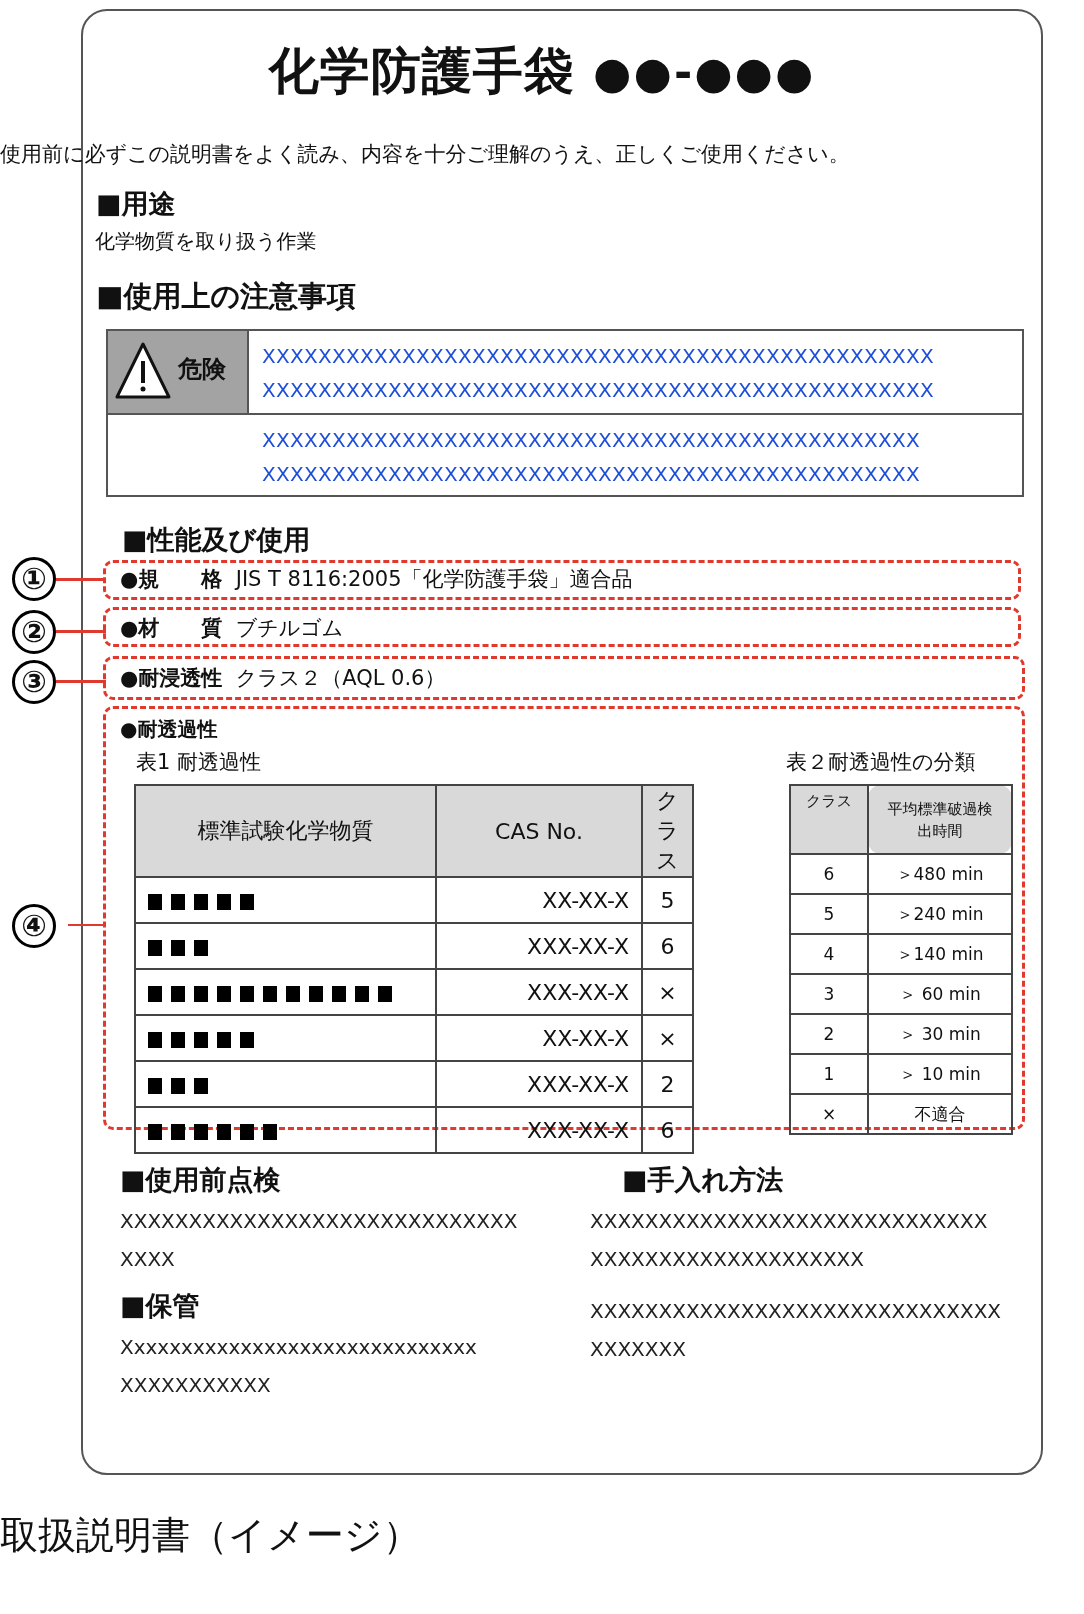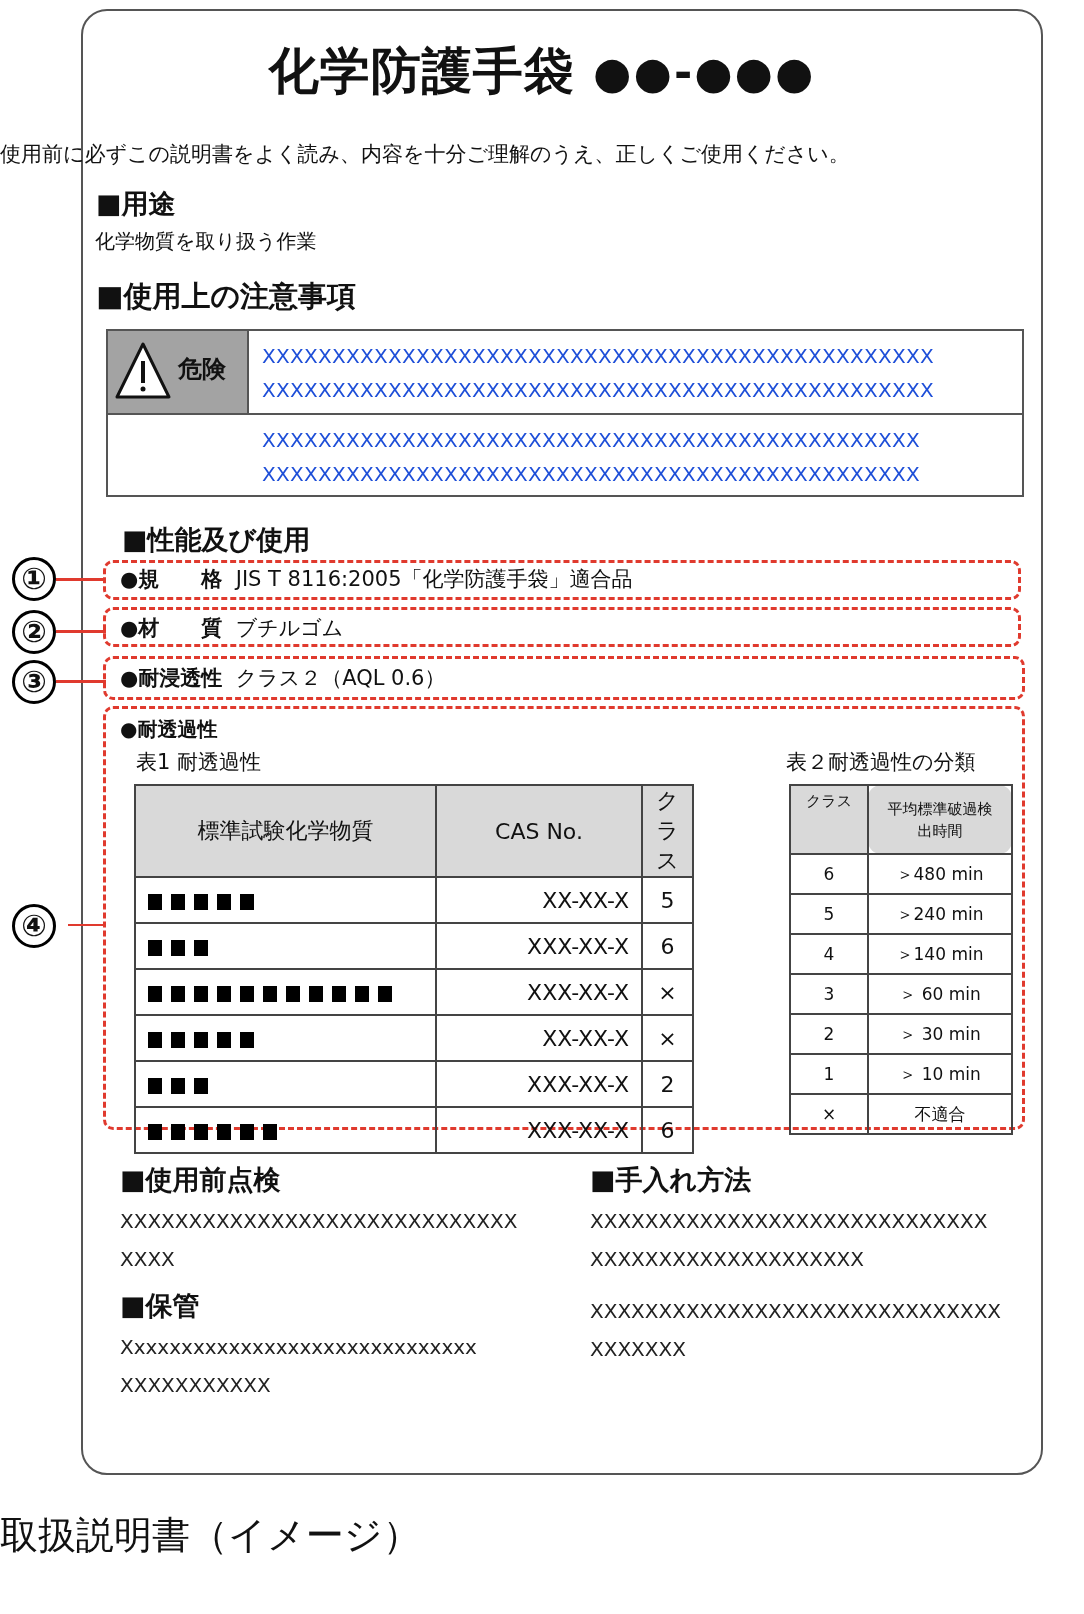--- a/index.html
+++ b/index.html
@@ -178,21 +178,21 @@
 </table>
 
 <div class="abs" style="left:120px;top:1162px;width:440px;">
   <div class="h2" style="font-size:27px;">■使用前点検</div>
   <div class="body-txt" style="line-height:38px;margin-top:4px;color:#222;">
     <div>XXXXXXXXXXXXXXXXXXXXXXXXXXXXX</div>
     <div>XXXX</div>
   </div>
 </div>
 <div class="abs" style="left:590px;top:1162px;width:440px;">
-  <div class="h2" style="font-size:27px;">■手入れ方法</div>
+  <div class="h2" style="font-size:27px;margin-left:32px;">■手入れ方法</div>
   <div class="body-txt" style="line-height:38px;margin-top:4px;color:#222;">
     <div>XXXXXXXXXXXXXXXXXXXXXXXXXXXXX</div>
     <div>XXXXXXXXXXXXXXXXXXXX</div>
   </div>
 </div>
 <div class="abs" style="left:120px;top:1288px;width:440px;">
   <div class="h2" style="font-size:27px;">■保管</div>
   <div class="body-txt" style="line-height:38px;margin-top:4px;color:#222;">
     <div>Xxxxxxxxxxxxxxxxxxxxxxxxxxxxxx</div>
     <div>XXXXXXXXXXX</div>

